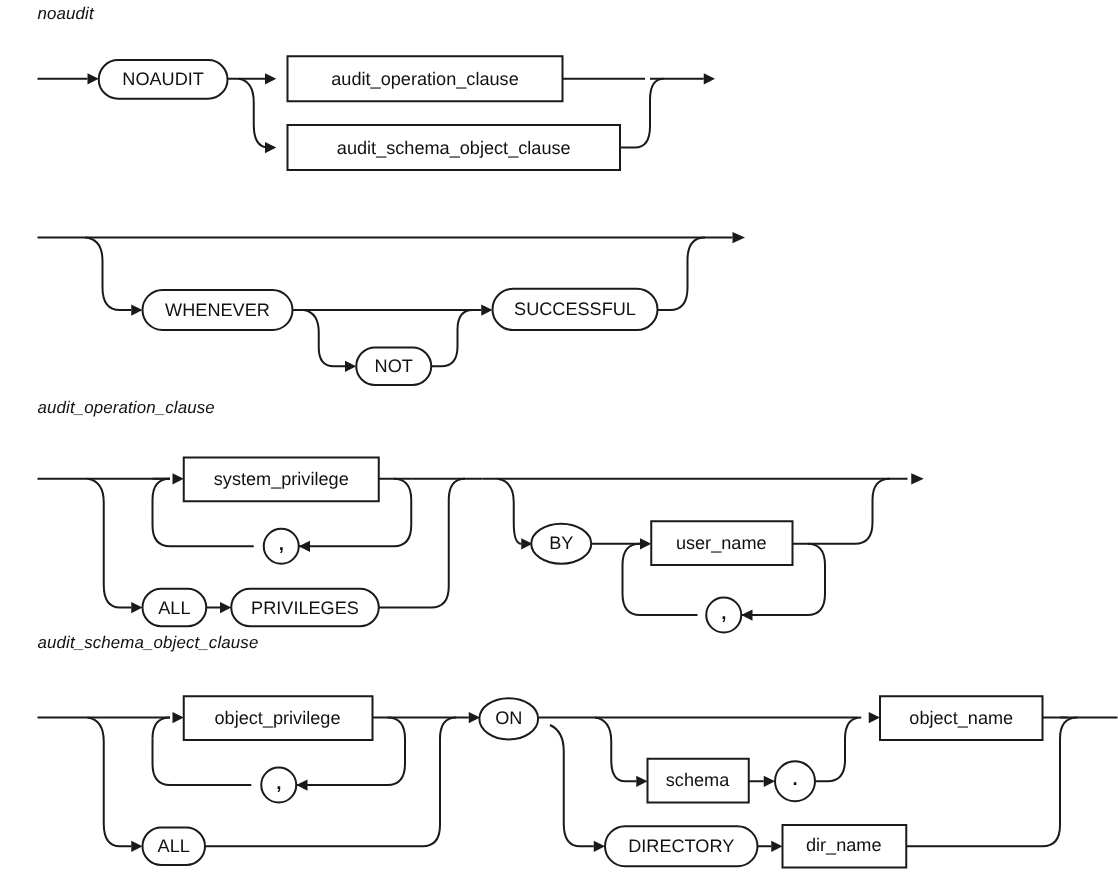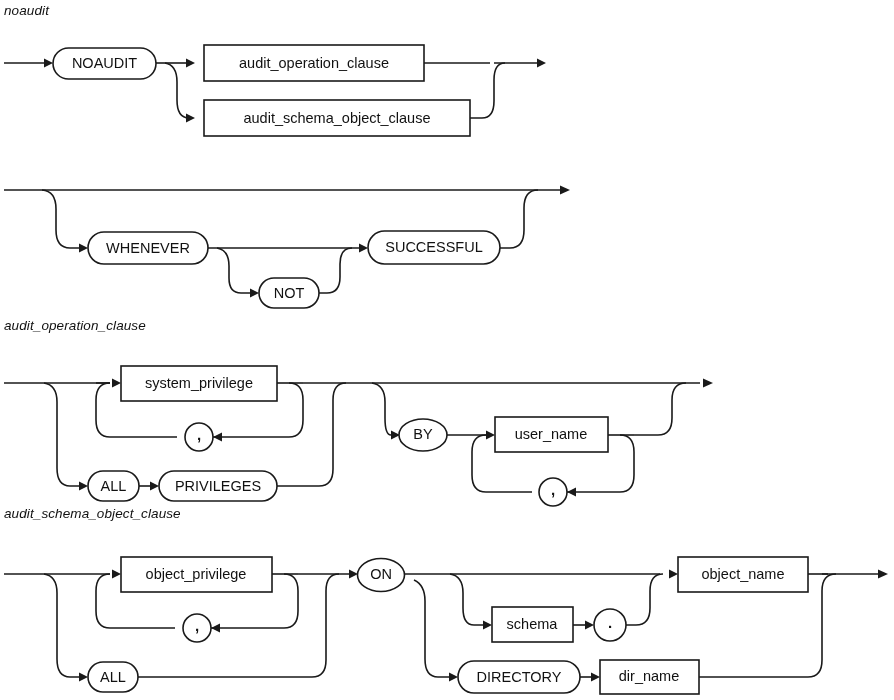--- a/index.html
+++ b/index.html
@@ -11,20 +11,21 @@
     width: 894px;
     height: 700px;
     position: relative;
     font-family: "Liberation Sans", sans-serif;
     overflow: hidden;
   }
   .diagram-page {
     position: relative;
     width: 758px;
     height: 700px;
+    margin-left: 26px;
   }
   svg.rr {
     position: absolute;
     left: 0;
     top: 0;
     width: 894px;
     height: 700px;
   }
   .rr-line {
     fill: none;

